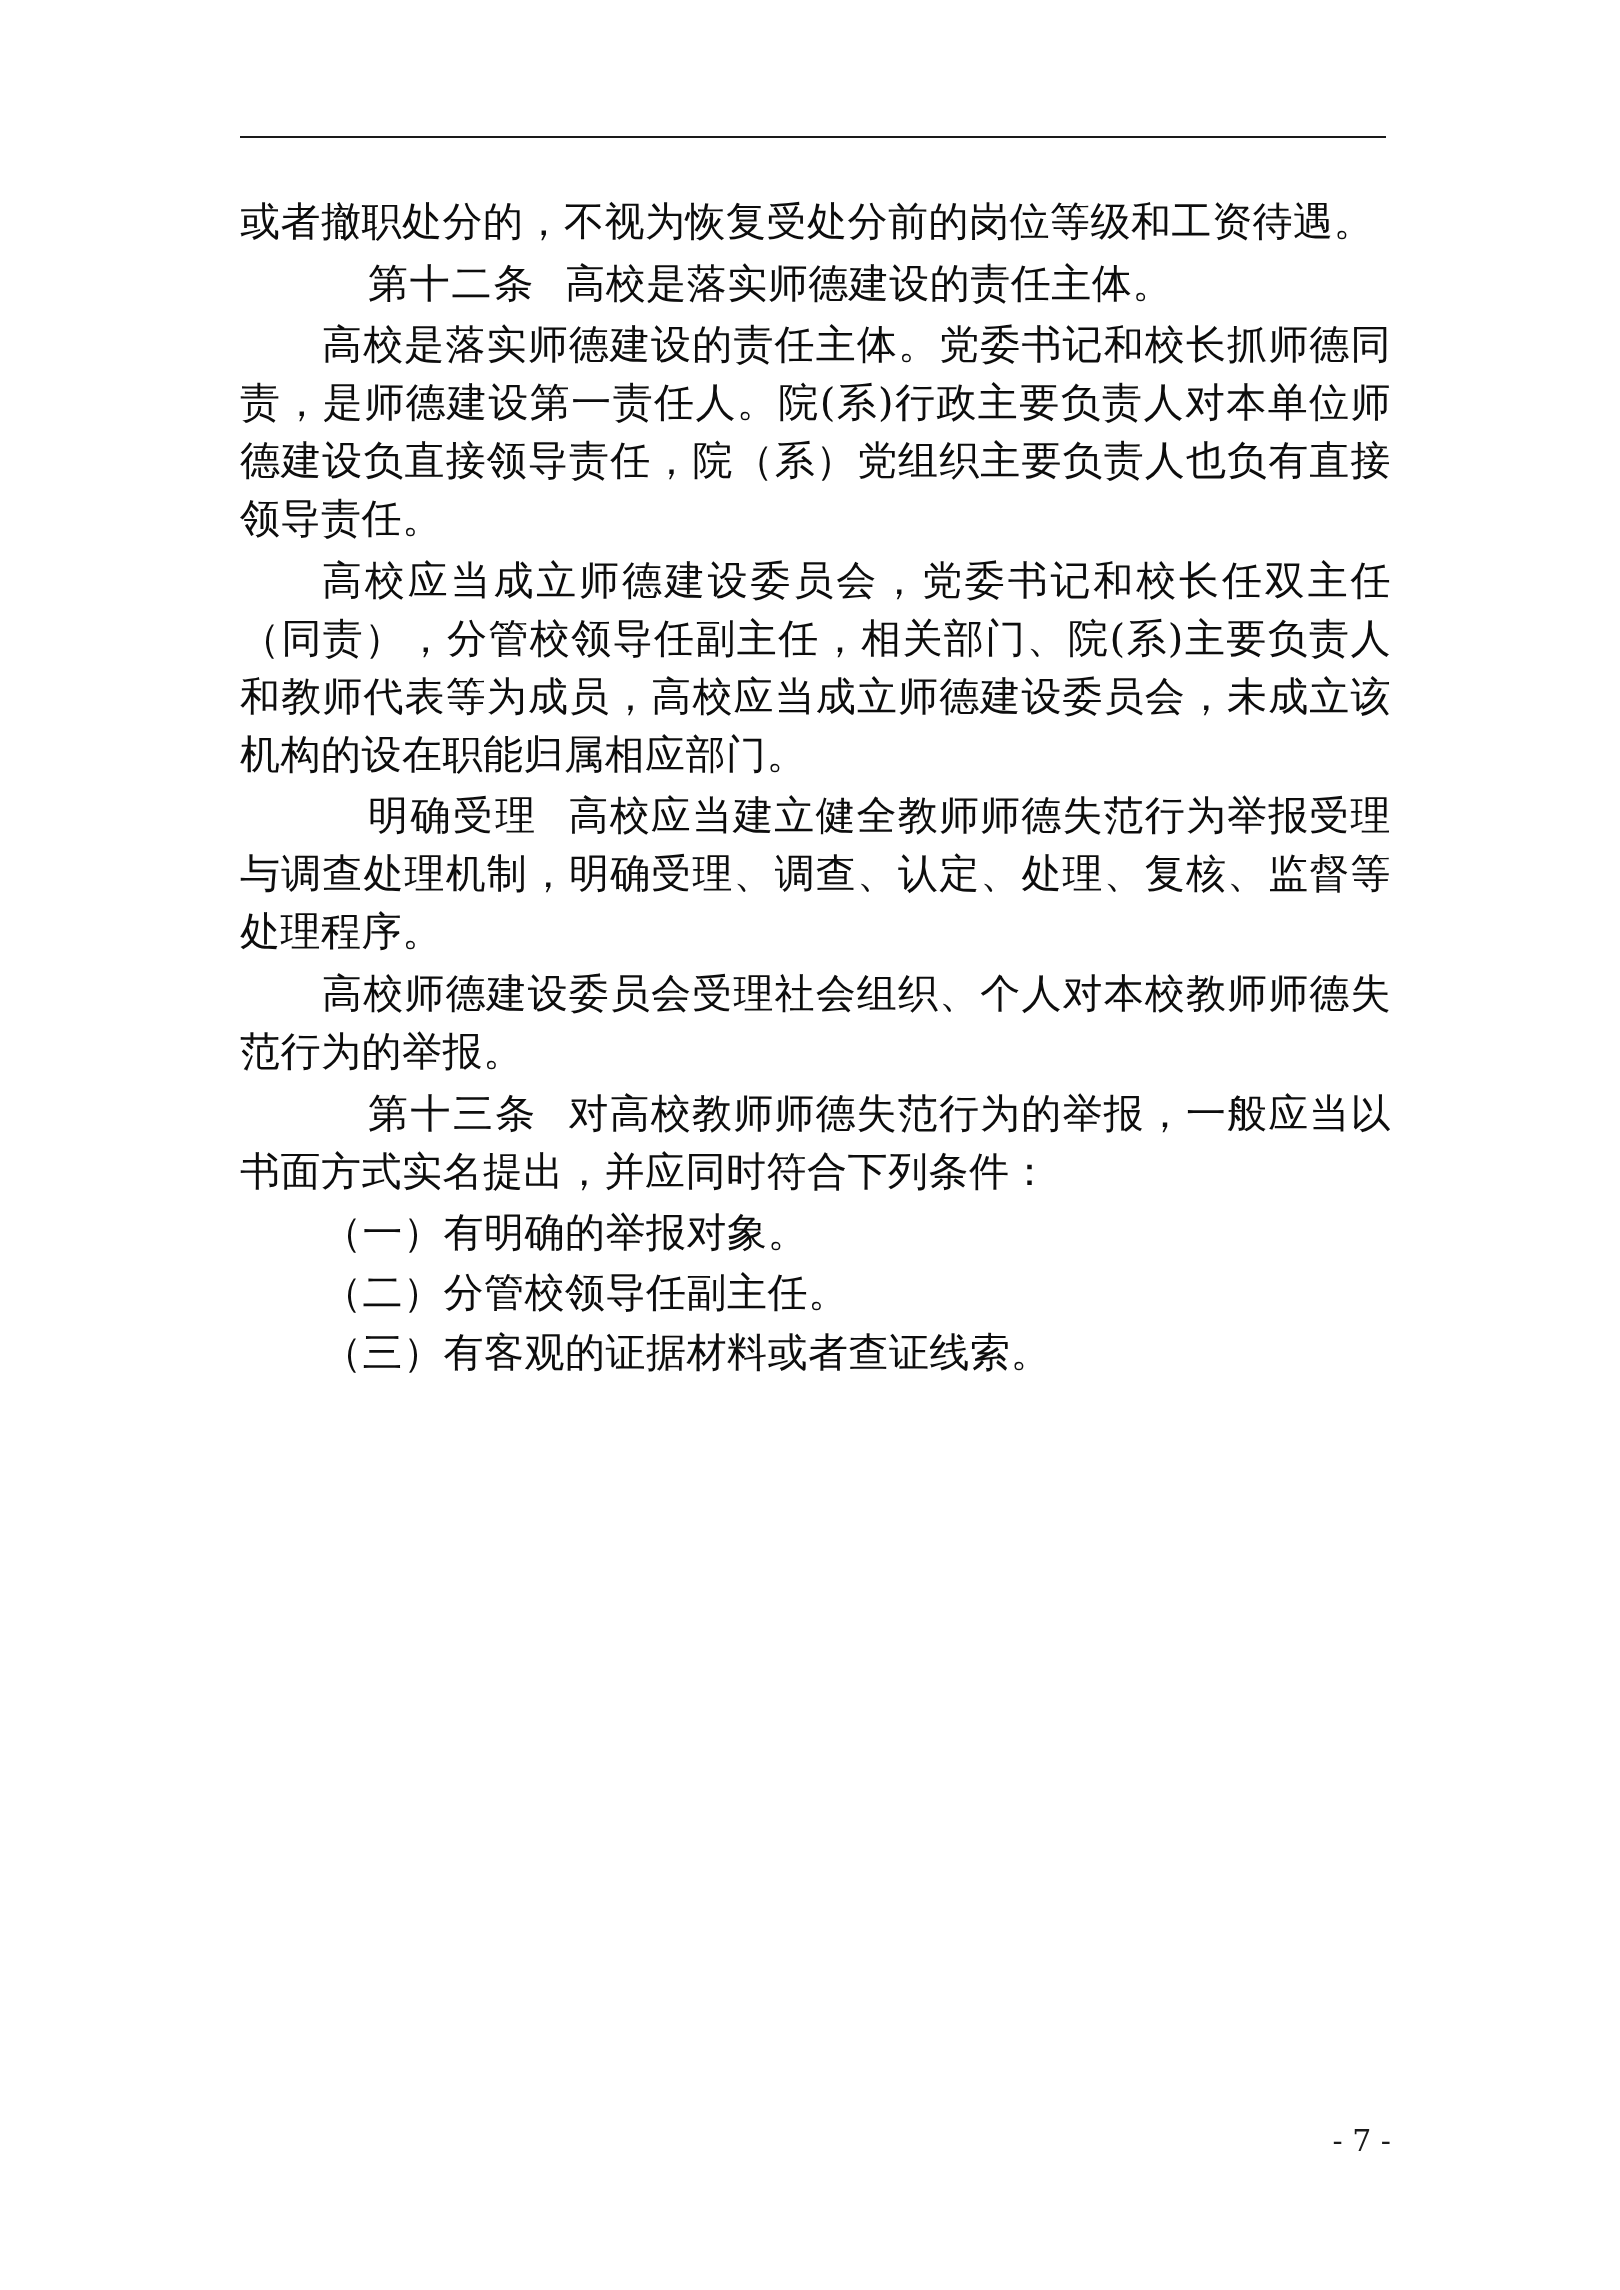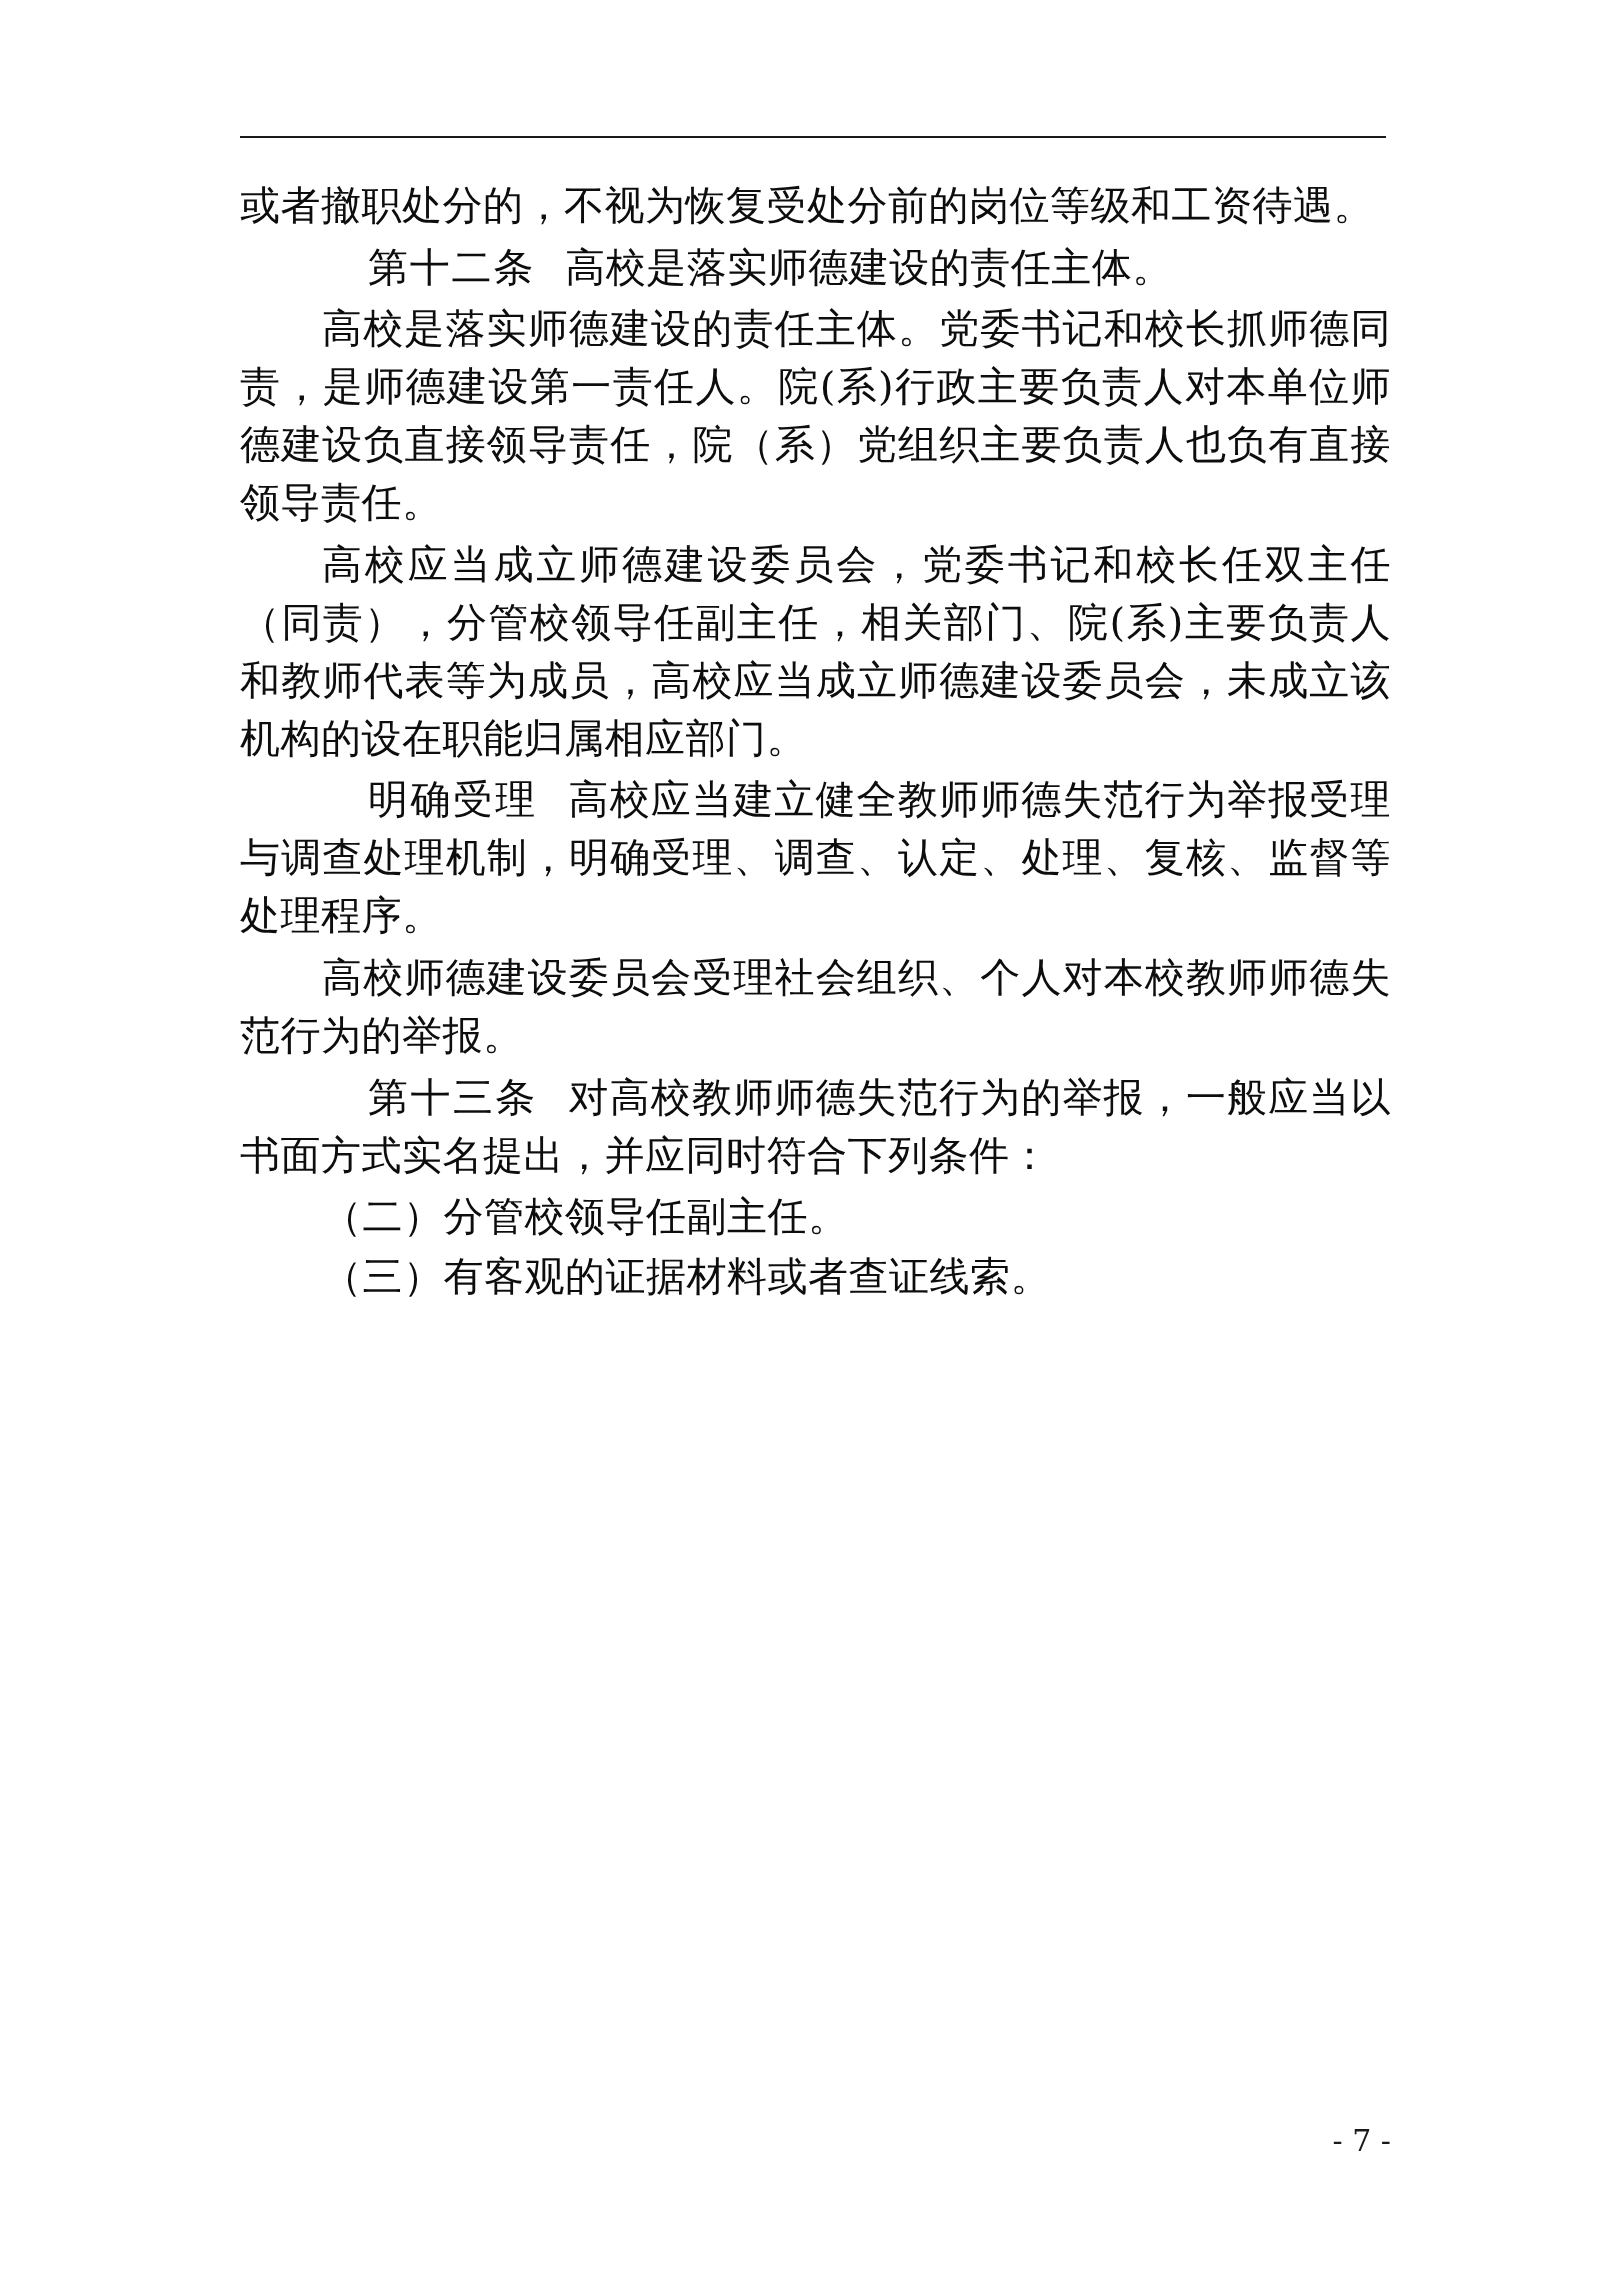--- a/index.html
+++ b/index.html
@@ -21,21 +21,21 @@
     position: absolute;
     left: 240px;
     top: 136px;
     width: 1146px;
     height: 0;
     border-top: 2.7px solid #1a1a1a;
   }
   .body-area {
     position: absolute;
     left: 240px;
-    top: 176px;
+    top: 192px;
     width: 1151px;
   }
   .para {
     font-size: 40px;
     line-height: 1.45;
     color: #0d0d0d;
     text-align: justify;
     text-justify: inter-ideograph;
     margin: 0 0 3.6px 0;
     letter-spacing: 0.5px;
@@ -98,20 +98,23 @@
     </p>
 
     <p class="para indent">
       <span>高校师德建设委员会受理社会组织、个人对本校教师师德失范行为的举报。</span>
     </p>
 
     <p class="para indent">
       <span class="artnum">第十三条</span><span class="gap"></span><span>对高校教师师德失范行为的举报，一般应当以书面方式实名提出，并应同时符合下列条件：</span>
     </p>
 
+    <p class="para indent para-tight">
+      <span>（一）有明确的举报对象。</span>
+    </p>
 
     <p class="para indent para-tight">
       <span>（二）分管校领导任副主任。</span>
     </p>
 
     <p class="para indent para-tight">
       <span>（三）有客观的证据材料或者查证线索。</span>
     </p>
 
   </div>

